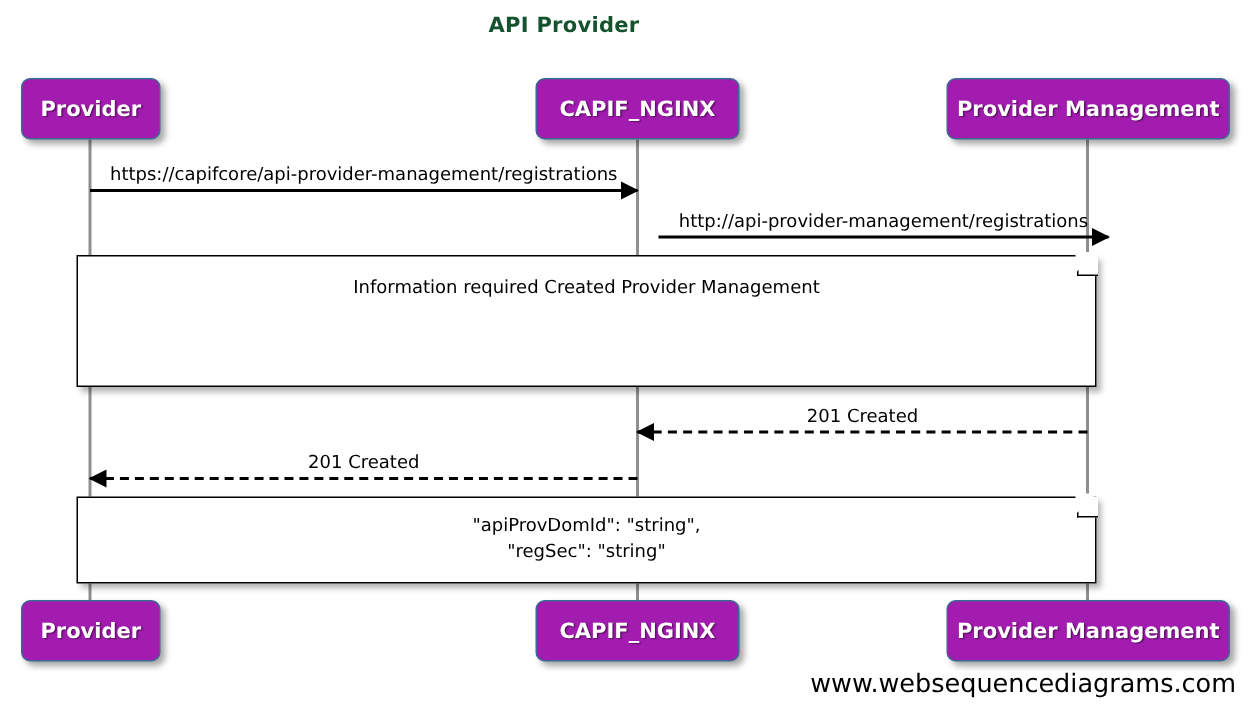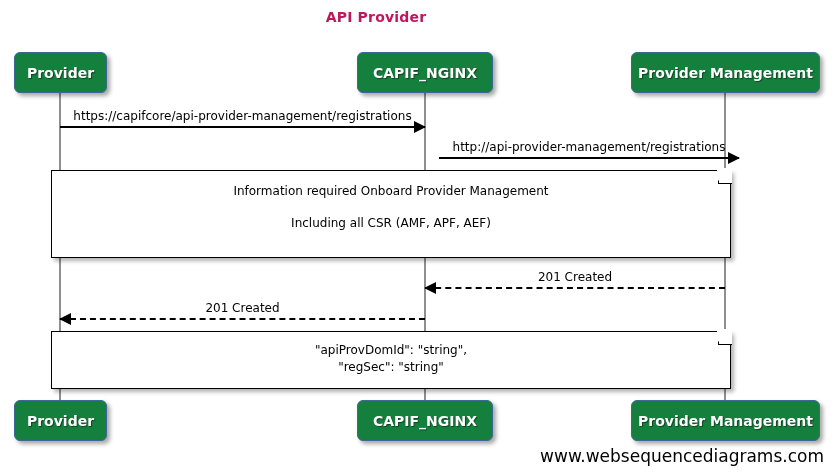--- a/index.html
+++ b/index.html
@@ -21,39 +21,39 @@
 
   
   .diagram-title {
     position: absolute;
     left: 0;
     top: 9px;
     width: 752px;
     text-align: center;
     font-size: 14px;
     font-weight: bold;
-    color: #be185d;
+    color: #14532d;
     letter-spacing: 0.2px;
   }
 
   
   .lifeline {
     position: absolute;
     width: 2px;
     background: #8f8f8f;
     top: 93px;
     height: 310px;
   }
 
   
   .actor {
     position: absolute;
     height: 41px;
     border-radius: 6px;
-    background: #15803d;
+    background: #a21caf;
     border: 1px solid #3c6895;
     box-shadow: 3px 3px 4px rgba(0,0,0,0.35);
     display: flex;
     align-items: center;
     justify-content: center;
     box-sizing: border-box;
   }
   .actor-label {
     color: #ffffff;
     font-size: 14px;
@@ -185,22 +185,21 @@
   </div>
 
   <div class="msg right" style="left:439px; top:157px; width:300px;">
     <div class="line"></div>
     <div class="head"></div>
     <div class="msg-label">http://api-provider-management/registrations</div>
   </div>
 
   <div class="note" style="left:51px; top:170px; width:680px; height:88px; padding-top:13px;">
     <div class="fold"></div>
-    <div class="note-line" style="margin-bottom:18px;">Information required Onboard Provider Management</div>
-    <div class="note-line">Including all CSR (AMF, APF, AEF)</div>
+    <div class="note-line" style="margin-bottom:18px;">Information required Created Provider Management</div>
   </div>
 
   <div class="msg left dashed" style="left:425px; top:287px; width:300px;">
     <div class="line"></div>
     <div class="head"></div>
     <div class="msg-label">201 Created</div>
   </div>
 
   <div class="msg left dashed" style="left:60px; top:318px; width:365px;">
     <div class="line"></div>

